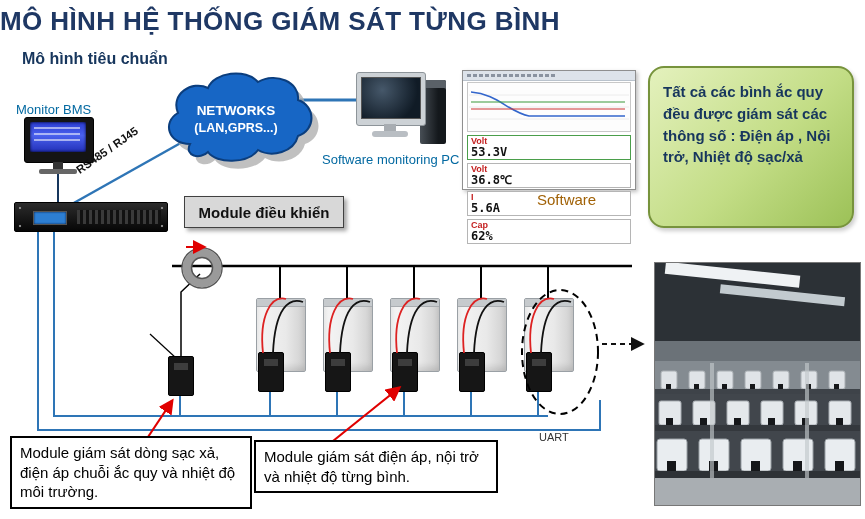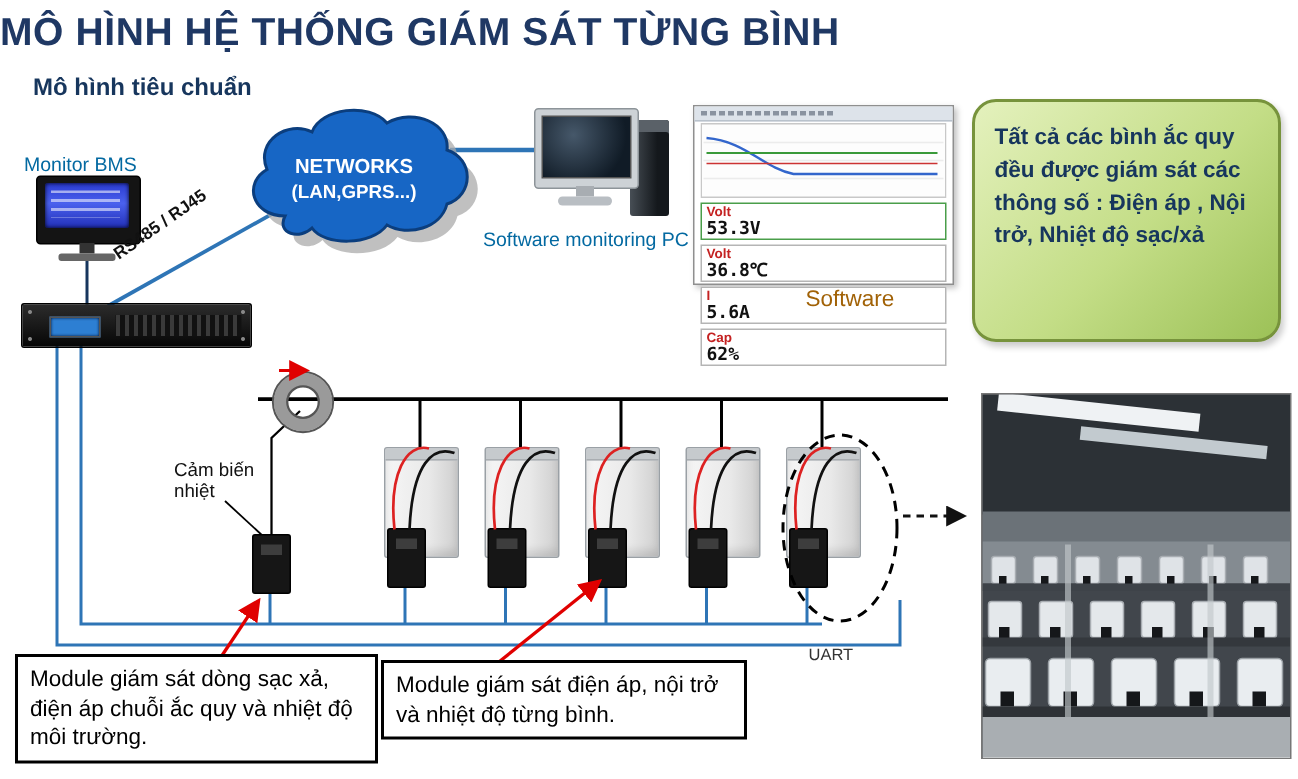--- a/index.html
+++ b/index.html
@@ -167,20 +167,21 @@
     <text x="86" y="66" text-anchor="middle" font-size="12.5" font-weight="bold" fill="#fff" font-family="Liberation Sans, sans-serif">(LAN,GPRS...)</text>
   </svg>
 
   <div class="abs ui rs485">RS485 / RJ45</div>
 
   <div class="abs ui rack">
     <div class="rack-display"></div>
     <div class="rack-vents"></div>
   </div>
 
+  <div class="abs ui modctl">Module điều khiển</div>
 
   <div class="abs ui pc">
     <div class="pc-tower"></div>
     <div class="pc-monitor">
       <div class="pc-screen"></div>
     </div>
     <div class="pc-neck"></div>
     <div class="pc-base"></div>
   </div>
   <div class="abs ui small-label" style="left:322px;top:152px;">Software monitoring PC</div>
@@ -212,21 +213,20 @@
       <div class="gauge">
         <span class="gl">Cap</span>
         <span class="gv">62%</span>
       </div>
     </div>
   </div>
   <div class="abs ui sw-label">Software</div>
 
   <div class="abs ui note">Tất cả các bình ắc quy đều được giám sát các thông số : Điện áp , Nội trở, Nhiệt độ  sạc/xả</div>
 
-  <div class="abs ui tempsensor">Cảm biến nhiệt</div>
 
   <div class="battery" style="left:256px;">
       <div class="btop"></div>
     </div>
   <div class="battery" style="left:323px;">
       <div class="btop"></div>
     </div>
   <div class="battery" style="left:390px;">
       <div class="btop"></div>
     </div>

